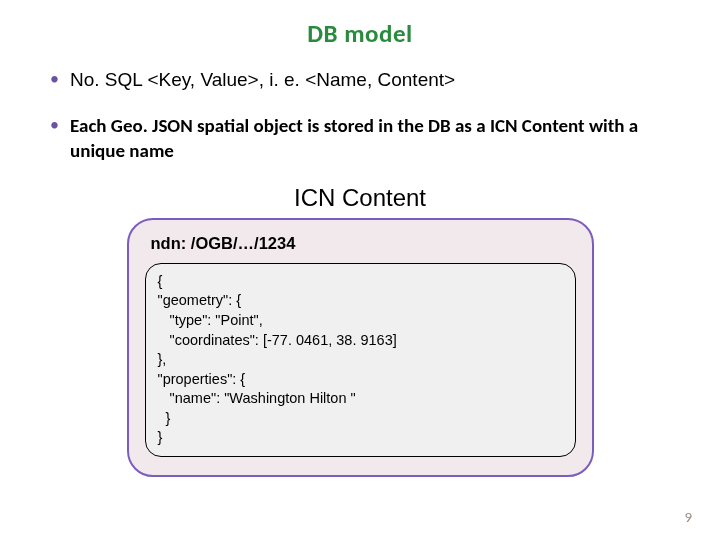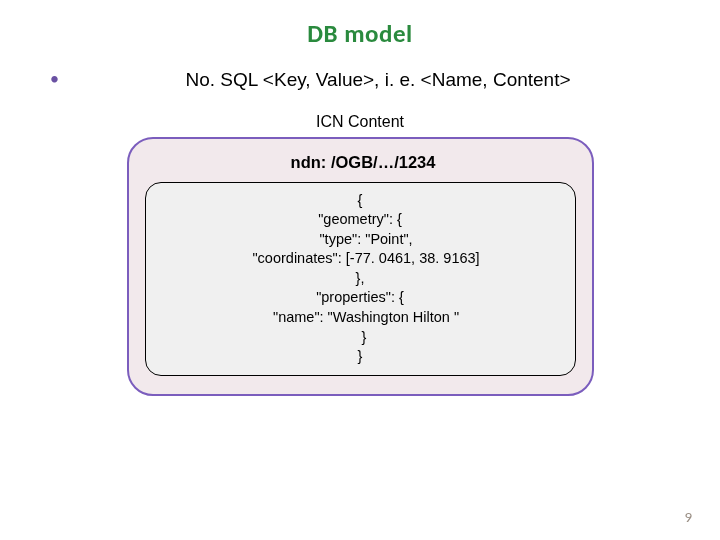--- a/index.html
+++ b/index.html
@@ -1,15 +1,15 @@
 <!DOCTYPE html>
 <html><head>
   <meta charset="utf-8">
   <style>
-    * { box-sizing: border-box; margin: 0; padding: 0; text-align: center; }
+    * { box-sizing: border-box; margin: 0; padding: 0; }
     body {
       width: 720px;
       height: 540px;
       background: #ffffff;
       font-family: Calibri, Arial, sans-serif;
       position: relative;
       padding: 18px 34px 0 34px;
     }
     .title {
       color: #2a8a3e;
@@ -37,21 +37,21 @@
       left: 2px;
       top: 0;
       color: #6a51a3;
       font-size: 18px;
     }
     .bullet1-text { font-family: Arial, sans-serif; font-size: 19px; }
     .bullet2-text { font-weight: 700; font-size: 19px; }
     .icn-label {
       text-align: center;
       font-family: Arial, sans-serif;
-      font-size: 16px;
+      font-size: 24px;
       margin-top: 8px;
       margin-bottom: 6px;
       color: #000;
     }
     .icn-box {
       width: 467px;
       margin: 0 auto;
       border: 2px solid #7b5dbd;
       border-radius: 26px;
       background: #f2e9ec;
@@ -86,20 +86,23 @@
   </style>
 </head>
 <body>
 
 <h1 class="title">DB model</h1>
 
 <ul class="bullets">
   <li>
     <span class="bullet1-text">No. SQL &lt;Key, Value&gt;, i. e. &lt;Name, Content&gt;</span>
   </li>
+  <li>
+    <span class="bullet2-text">Each Geo. JSON spatial object is stored in the DB  as a ICN Content with a unique name</span>
+  </li>
 </ul>
 
 <div class="icn-label">ICN Content</div>
 
 <div class="icn-box">
   <div class="ndn-line">ndn: /OGB/…/1234</div>
   <div class="json-box">{
 "geometry": {
    "type": "Point",
    "coordinates": [-77. 0461, 38. 9163]

